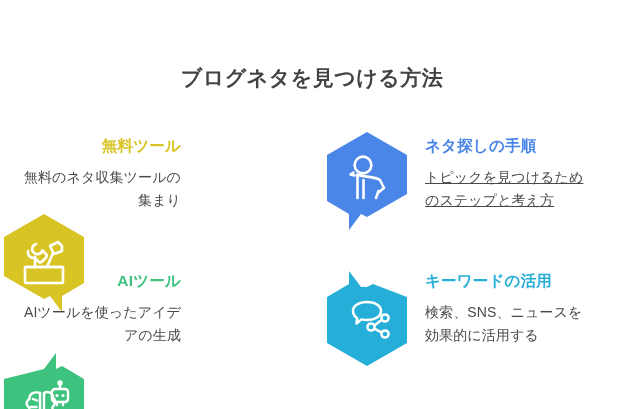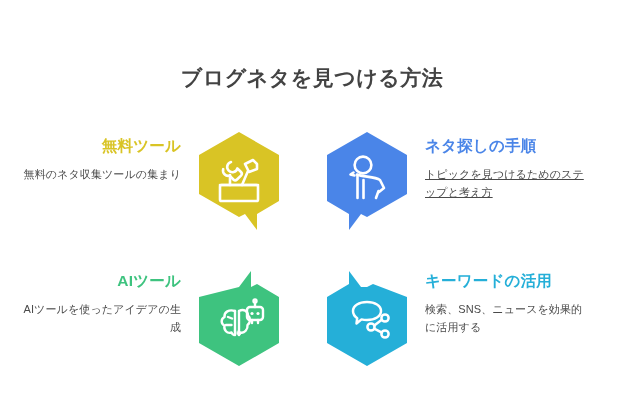--- a/index.html
+++ b/index.html
@@ -54,21 +54,21 @@
     box-sizing: border-box;
     display: flex;
     align-items: flex-start;
   }
   .cell.r1 { top: 0; }
   .cell.r2 { top: 135px; }
   .cell.c1 { left: 0; }
   .cell.c2 { left: 312px; }
 
   
-  .cell.c1 { flex-direction: row; }
+  .cell.c1 { flex-direction: column; }
   .cell.c2 { flex-direction: row; }
 
   .text-block {
     box-sizing: border-box;
     width: 195px;
     padding-top: 6px;
   }
   .cell.c1 .text-block {
     text-align: right;
     padding-right: 14px;
@@ -86,21 +86,21 @@
   .cell.c2 .icon-slot { order: 1; }
 
   .card-heading {
     font-size: 15.5px;
     font-weight: 700;
     line-height: 1.25;
     margin: 0 0 11px 0;
     letter-spacing: 0.2px;
   }
   .card-desc {
-    font-size: 11px;
+    font-size: 14px;
     line-height: 1.62;
     color: #4a4a4a;
     margin: 0;
     letter-spacing: 0.1px;
   }
 
   .icon-slot {
     width: 99px;
     height: 127px;
     display: flex;

